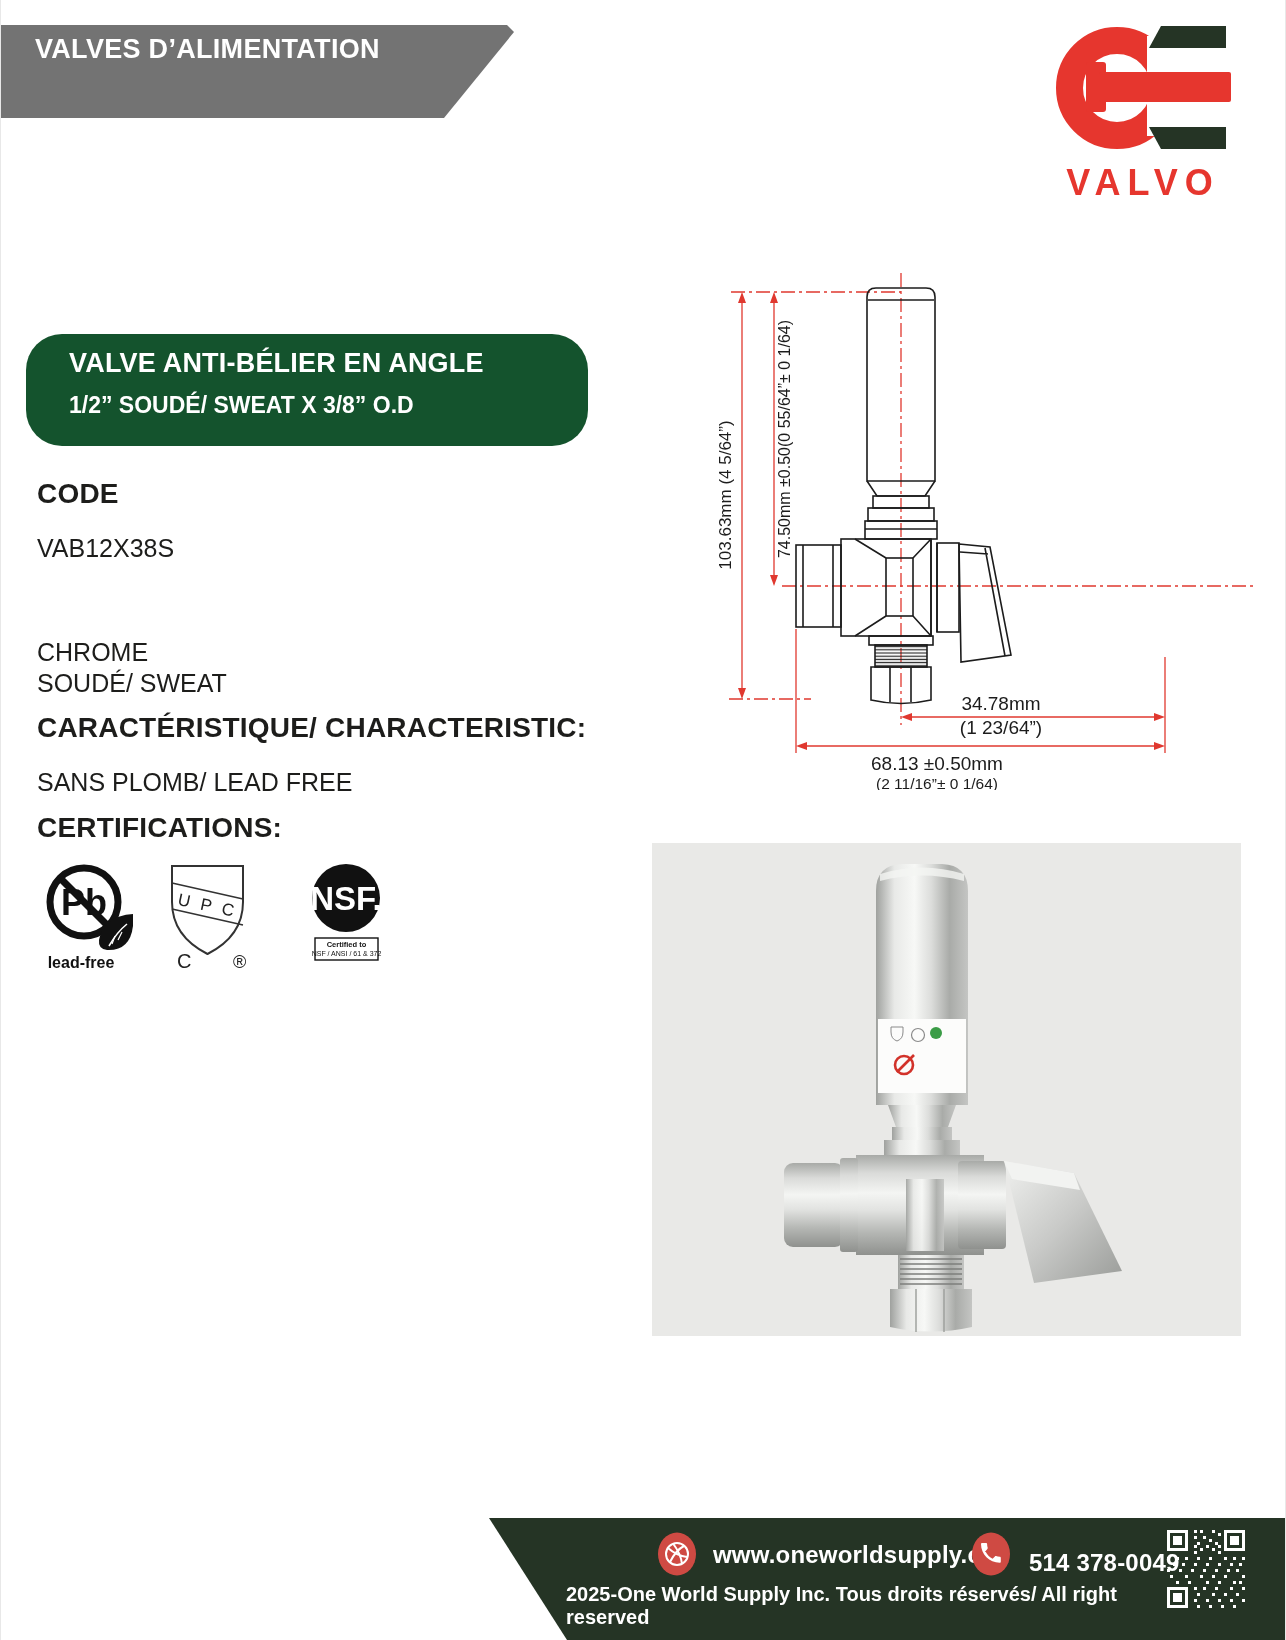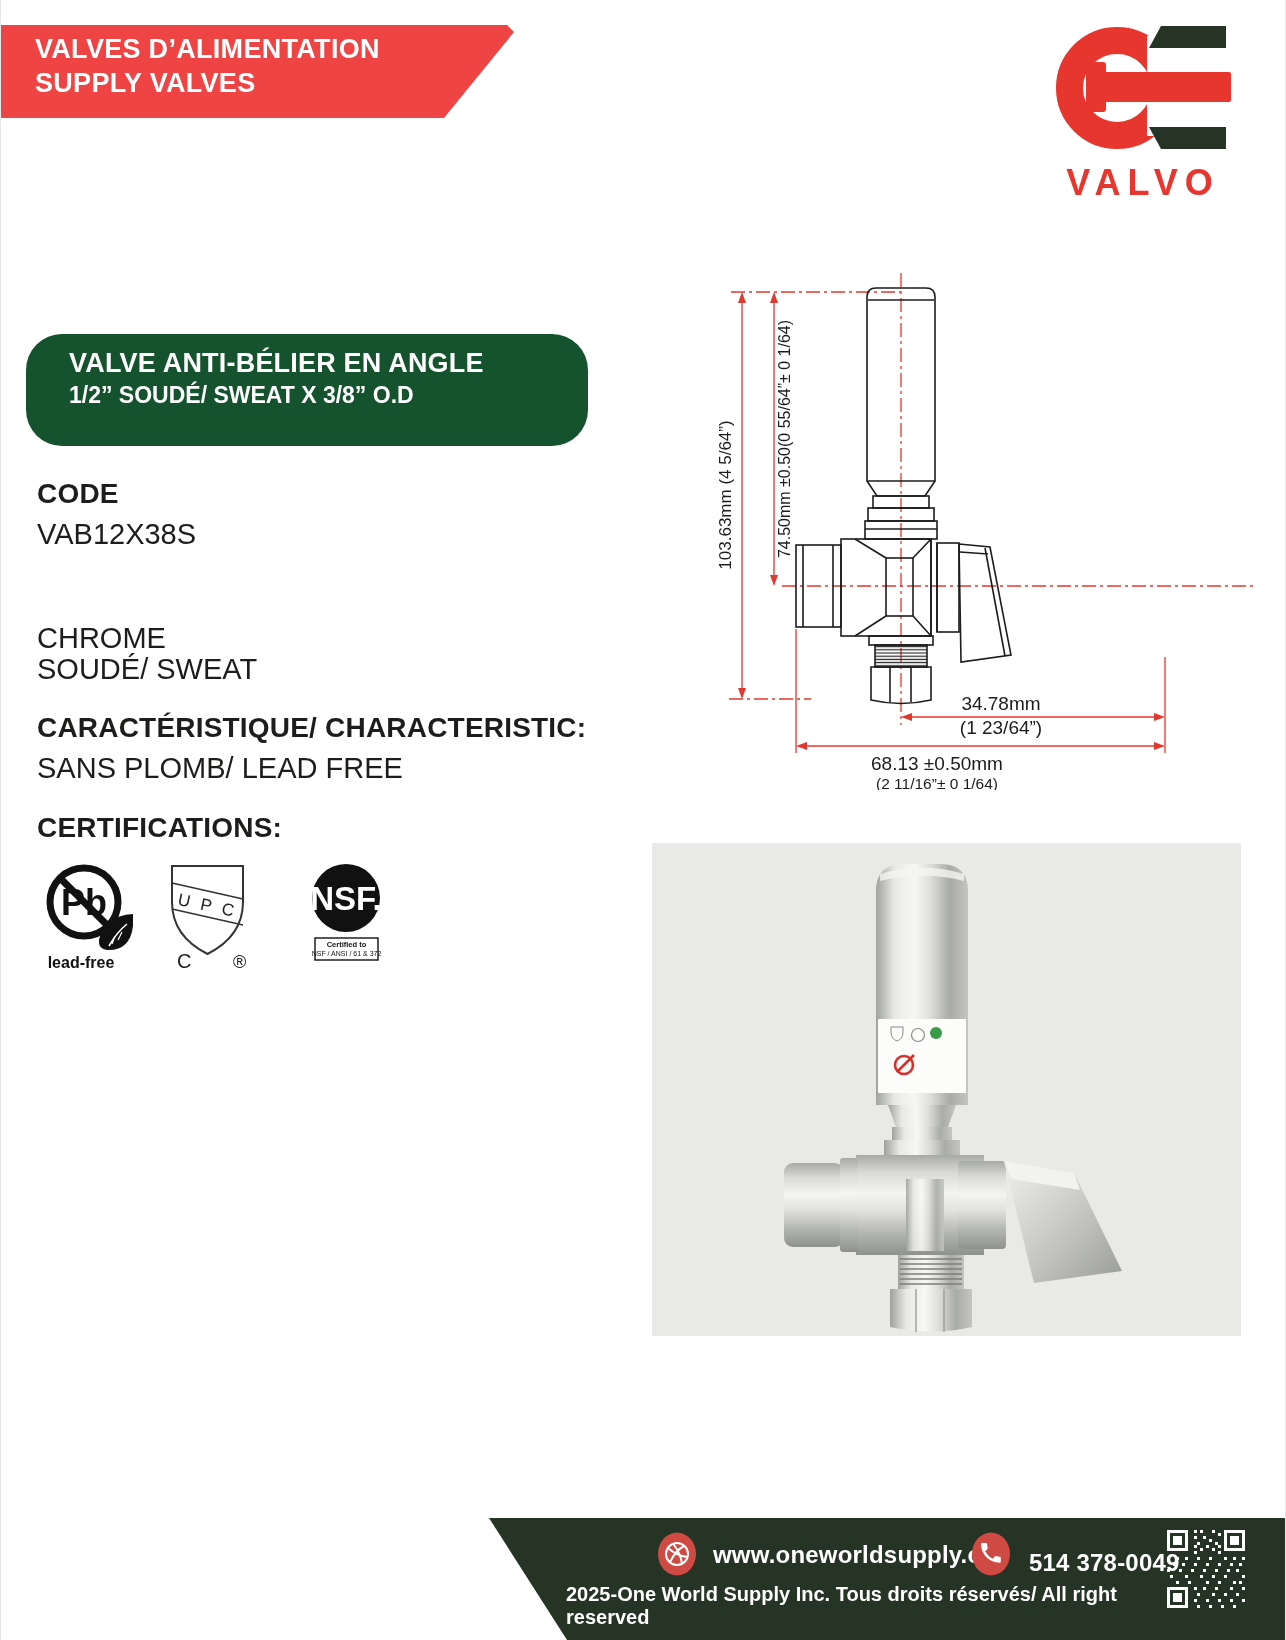--- a/index.html
+++ b/index.html
@@ -2,36 +2,36 @@
 <html><head>
 <meta charset="utf-8">
 <style>
   * { margin:0; padding:0; box-sizing:border-box; }
   body { background:#ffffff; font-family:"Liberation Sans", sans-serif; }
   #page { position:relative; width:1286px; height:1640px; background:#fff; overflow:hidden;
           border-left:1px solid #e8e8e8; border-right:1px solid #e8e8e8; }
 
   
   .hdr-band { position:absolute; left:0; top:25px; width:520px; height:93px;
-    background:#ef4444; clip-path:polygon(0 0, 506px 0, 513px 7px, 443px 100%, 0 100%);
+    background:#737373; clip-path:polygon(0 0, 506px 0, 513px 7px, 443px 100%, 0 100%);
     color:#fff; padding:7px 0 0 34px; }
   .hdr-band .l1, .hdr-band .l2 { font-size:27px; font-weight:bold; line-height:1.27; letter-spacing:.3px; }
 
   .brand { position:absolute; left:998px; top:18px; width:260px; height:192px; }
 
   
   .pbanner { position:absolute; left:25px; top:334px; width:562px; height:112px;
     background:#14532d; border-radius:36px; color:#fff; padding:13px 0 0 43px; }
   .pbanner .b1, .pbanner .b2 { font-size:27px; font-weight:bold; line-height:1.2; letter-spacing:.2px; }
-  .pbanner .b3 { font-size:23px; font-weight:600; line-height:1.25; margin-top:2px; }
+  .pbanner .b3 { font-size:23px; font-weight:600; line-height:1.25; margin-top:12px; }
 
   
   .spec { position:absolute; left:36px; color:#1d1d1b; }
   .spec-h { font-size:28px; font-weight:bold; letter-spacing:.2px; }
-  .spec-v { font-size:29px; font-weight:400; }
+  .spec-v { font-size:25px; font-weight:400;margin-top:16px; }
 
   
   .certs { position:absolute; left:28px; top:856px; width:380px; height:120px; }
 
   
   .tdraw { position:absolute; left:618px; top:255px; width:668px; height:535px; }
   .tdraw text { font-family:"Liberation Sans", sans-serif; fill:#1c1c1c; }
 
   
   .photo { position:absolute; left:651px; top:843px; width:589px; height:493px; }
@@ -47,21 +47,20 @@
   .f-ico.phone { left:970px; top:14px; }
   .f-qr { position:absolute; left:1166px; top:12px; width:80px; height:80px; }
 </style>
 </head>
 <body>
 
 <div id="page">
 
   <div class="hdr-band">
     <div class="l1">VALVES D’ALIMENTATION</div>
-    <div class="l2">SUPPLY VALVES</div>
   </div>
 
   <svg class="brand" viewBox="0 0 260 192">
     <g>
       <circle cx="118" cy="70" r="47.5" fill="none" stroke="#e6362e" stroke-width="27"></circle>
       <rect x="148" y="18" width="36" height="100" fill="#ffffff"></rect>
       <polygon points="162,8 227,8 227,30 150,30" fill="#253425"></polygon>
       <polygon points="150,109 227,109 227,131 162,131" fill="#253425"></polygon>
       <rect x="87" y="44" width="20" height="50" rx="3" fill="#e6362e"></rect>
       <rect x="100" y="54" width="132" height="30" rx="2" fill="#e6362e"></rect>

